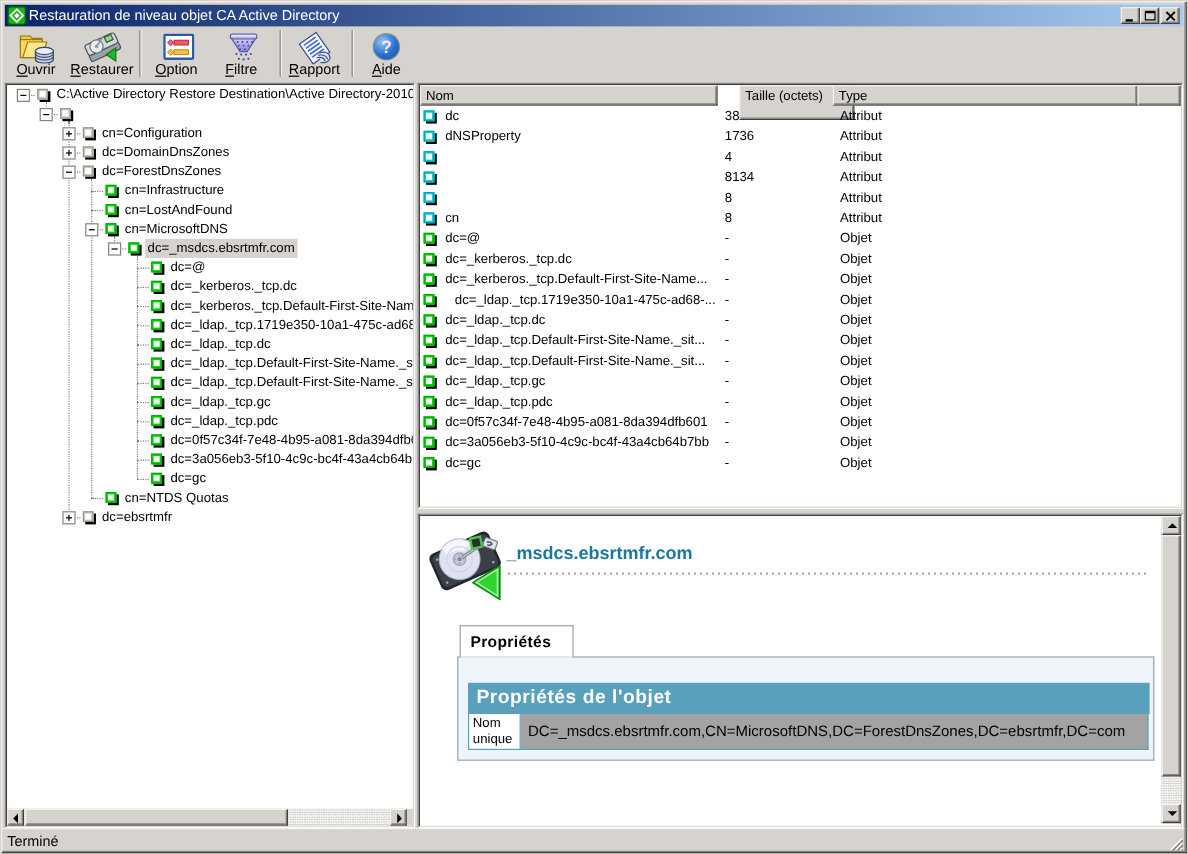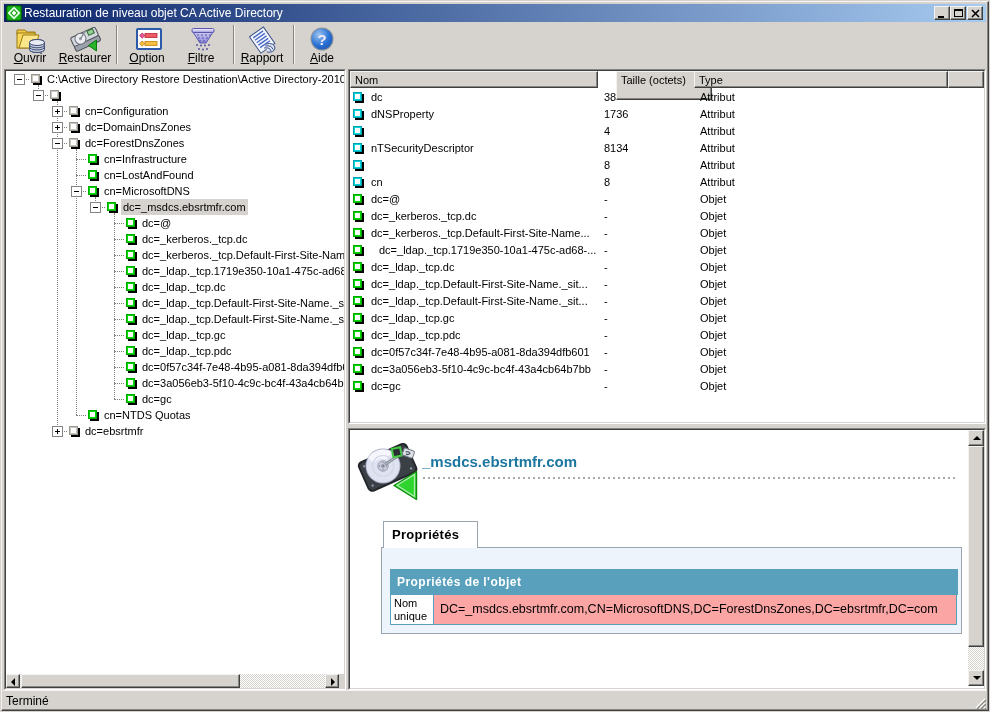--- a/index.html
+++ b/index.html
@@ -264,21 +264,20 @@
 <div class="a li" style="left:254px;top:18px">38</div>
 <div class="a li" style="left:350px;top:18px">Attribut</div>
 <div class="icsq cyan-ic" style="left:3px;top:38px"></div>
 <div class="a li" style="left:21px;top:35px;width:226px;overflow:hidden">dNSProperty</div>
 <div class="a li" style="left:254px;top:35px">1736</div>
 <div class="a li" style="left:350px;top:35px">Attribut</div>
 <div class="icsq cyan-ic" style="left:3px;top:55px"></div>
 <div class="a li" style="left:254px;top:52px">4</div>
 <div class="a li" style="left:350px;top:52px">Attribut</div>
 <div class="icsq cyan-ic" style="left:3px;top:72px"></div>
-<div class="a li" style="left:21px;top:69px;width:226px;overflow:hidden">nTSecurityDescriptor</div>
 <div class="a li" style="left:254px;top:69px">8134</div>
 <div class="a li" style="left:350px;top:69px">Attribut</div>
 <div class="icsq cyan-ic" style="left:3px;top:89px"></div>
 <div class="a li" style="left:254px;top:86px">8</div>
 <div class="a li" style="left:350px;top:86px">Attribut</div>
 <div class="icsq cyan-ic" style="left:3px;top:106px"></div>
 <div class="a li" style="left:21px;top:103px;width:226px;overflow:hidden">cn</div>
 <div class="a li" style="left:254px;top:103px">8</div>
 <div class="a li" style="left:350px;top:103px">Attribut</div>
 <div class="icsq green-ic" style="left:3px;top:123px"></div>
@@ -355,23 +354,23 @@
 <rect x="46" y="11.5" width="11" height="7.5" rx="1.5" fill="#dfe3ea" stroke="#767c88" transform="rotate(20 52 15)"></rect>
 <path d="M48.5 15 q2.5 -1.8 4.5 0 q-1 2.6 -3.5 1.8" fill="none" stroke="#555b66" stroke-width="1.4" transform="rotate(20 52 15)"></path>
 <path d="M37 47.5 L59.5 33.5 L59.5 61.5 Z" fill="#2fd42f" stroke="#0e8a0e" stroke-width="1.4" stroke-linejoin="round"></path>
 <path d="M40 47.3 L57.5 36.5 L57.5 58.5 Z" fill="none" stroke="#a9eda9" stroke-width="1.3"></path>
 </svg>
 <div class="a" style="left:72px;top:23px;font-size:15px;font-weight:bold;color:#1b76a0;white-space:nowrap">_msdcs.ebsrtmfr.com</div>
 <div class="a" style="left:73px;top:47px;width:532px;height:2px;background:repeating-linear-gradient(to right,#aaaaaa 0 2px,transparent 2px 5px)"></div>
 <div class="a" style="left:33px;top:91px;width:95px;height:27px;background:#fff;border:1px solid #9aa4ac;border-bottom:none;font-weight:bold;font-size:13px;letter-spacing:0.3px;line-height:25px;padding-left:8px">Propriétés</div>
 <div class="a" style="left:31px;top:117px;width:581px;height:87px;background:#edf4fb;border:1px solid #9aa4ac;border-top:1px solid #9aa4ac"></div>
 <div class="a" style="left:34px;top:117px;width:93px;height:1px;background:#fff"></div>
-<div class="a" style="left:40px;top:139px;width:568px;height:26px;background:#58a0bc;color:#fff;font-weight:bold;font-size:12px;letter-spacing:0.45px;line-height:26px;padding-left:7px">Propriétés de l'objet</div>
+<div class="a" style="left:40px;top:139px;width:568px;height:26px;background:#58a0bc;color:#fff;font-weight:bold;font-size:16px;letter-spacing:0.45px;line-height:26px;padding-left:7px">Propriétés de l'objet</div>
 <div class="a" style="left:40px;top:165px;width:44px;height:30px;background:#fff;border:1px solid #58a0bc;border-top:none;font-size:11px;line-height:13px;padding:2px 0 0 3px">Nom unique</div>
-<div class="a" style="left:84px;top:165px;width:523px;height:30px;background:#fca5a5;border:1px solid #58a0bc;border-top:none;border-left:none;font-size:12.5px;line-height:28px;padding-left:6px;white-space:nowrap;overflow:hidden">DC=_msdcs.ebsrtmfr.com,CN=MicrosoftDNS,DC=ForestDnsZones,DC=ebsrtmfr,DC=com</div>
+<div class="a" style="left:84px;top:165px;width:523px;height:30px;background:#a3a3a3;border:1px solid #58a0bc;border-top:none;border-left:none;font-size:12.5px;line-height:28px;padding-left:6px;white-space:nowrap;overflow:hidden">DC=_msdcs.ebsrtmfr.com,CN=MicrosoftDNS,DC=ForestDnsZones,DC=ebsrtmfr,DC=com</div>
 </div>
 <div class="a" style="left:968px;top:430px;width:16px;height:256px;background:#d6d3ce">
 <div class="a raised" style="left:0;top:0;width:16px;height:16px">
       <div class="a" style="left:4px;top:5px;width:0;height:0;border:4px solid transparent;border-bottom-color:#000;border-top-width:0"></div>
     </div>
 <div class="a hatch" style="left:0;top:16px;width:16px;height:224px"></div>
 <div class="a raised" style="left:0;top:16px;width:16px;height:201px"></div>
 <div class="a raised" style="left:0;top:240px;width:16px;height:16px">
       <div class="a" style="left:4px;top:5px;width:0;height:0;border:4px solid transparent;border-top-color:#000;border-bottom-width:0"></div>
     </div>

